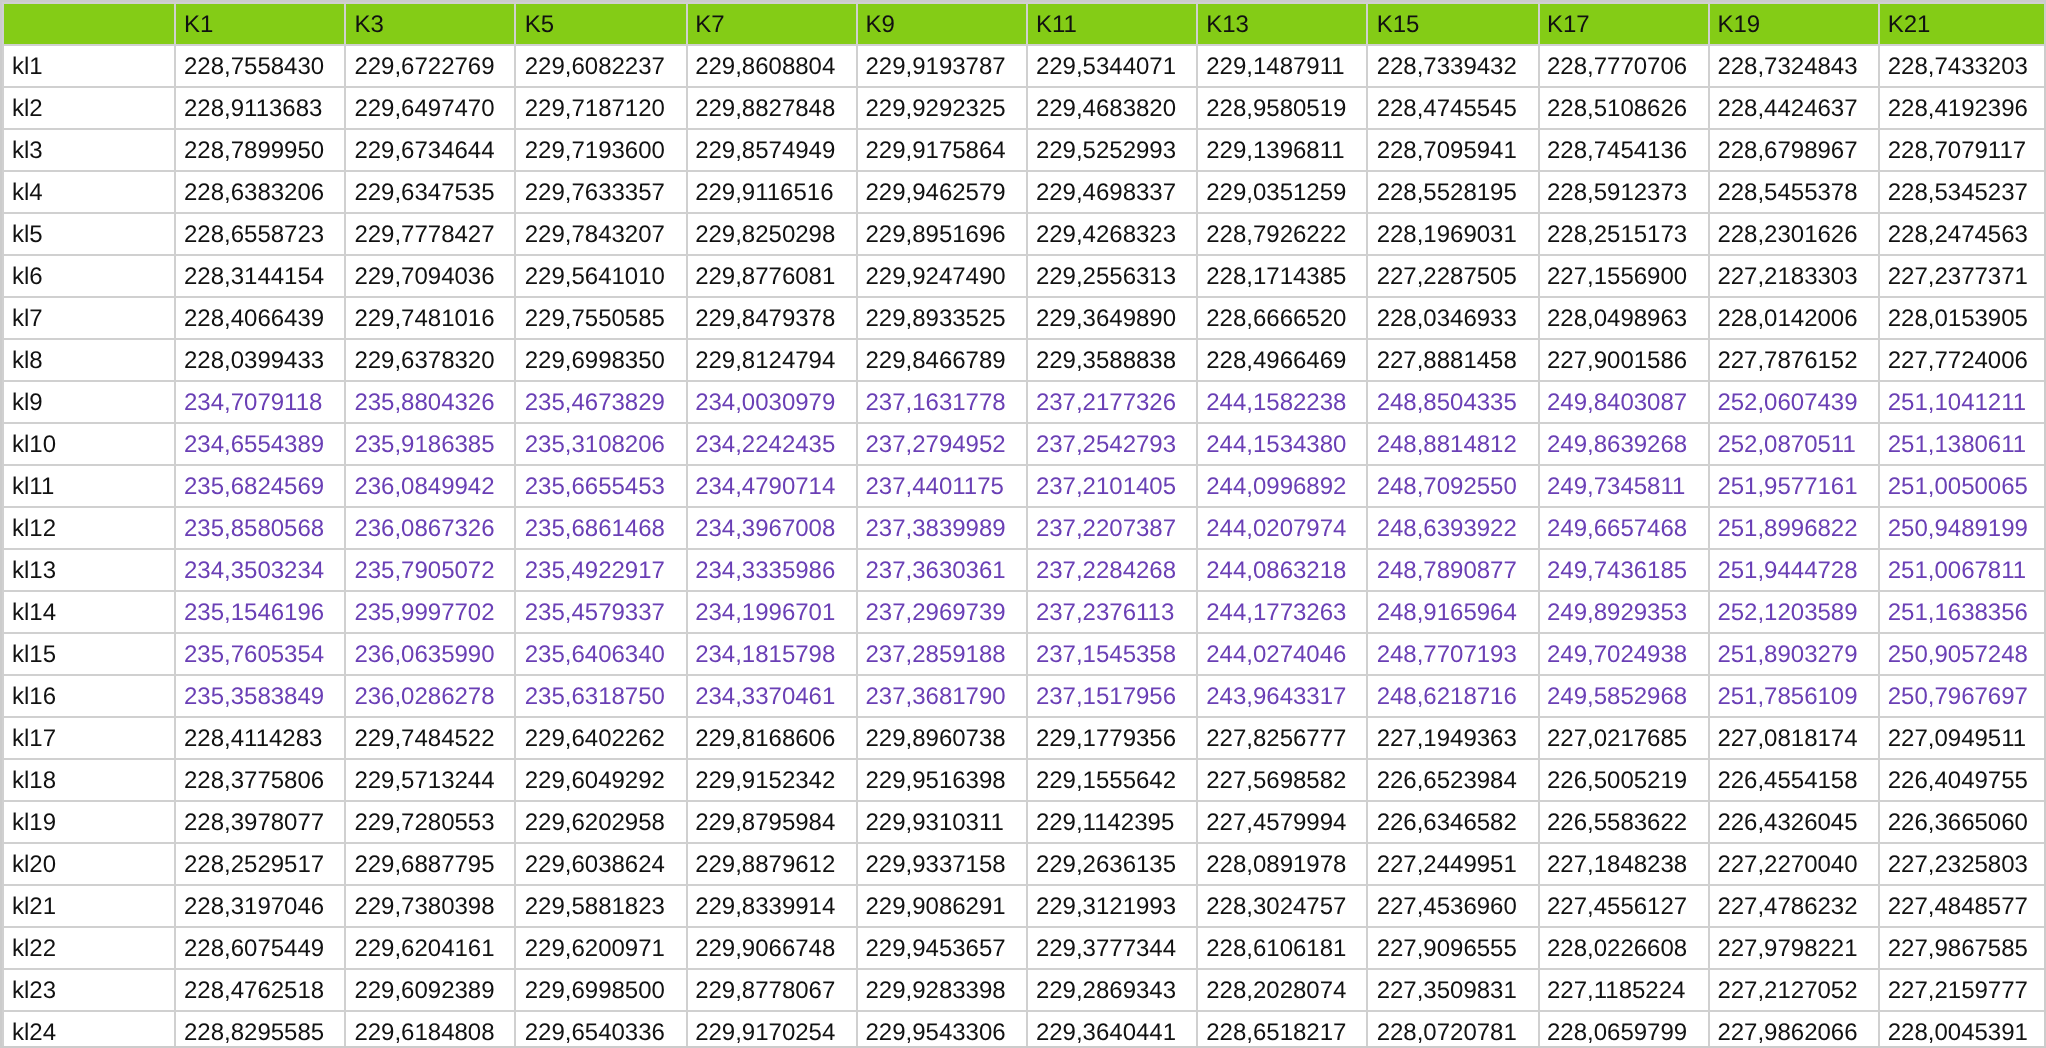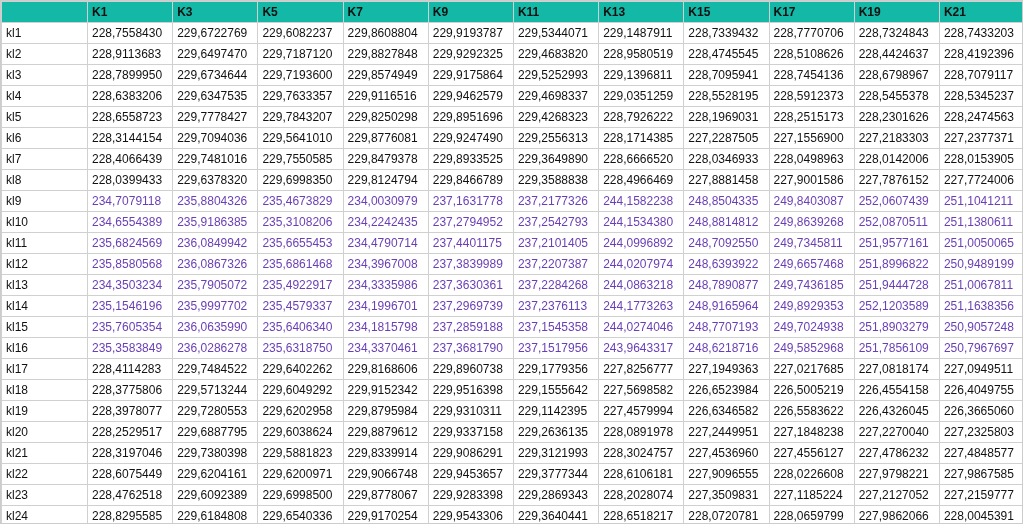--- a/index.html
+++ b/index.html
@@ -27,22 +27,22 @@
     padding: 2px 4px;
     height: 18px;
     line-height: 16px;
     white-space: nowrap;
     overflow: hidden;
     text-overflow: clip;
     text-align: left;
     box-sizing: border-box;
   }
   th {
-    font-weight: 700;
-    background: #14b8a6;
+    font-weight: 400;
+    background: #84cc16;
   }
   col.rowhdr { width: 86px; }
   col.datacol { width: 85.2px; }
   .purple { color: #6a3fb5; }
 </style>
 </head>
 <body>
 
 <div class="sheet">
   <table>

